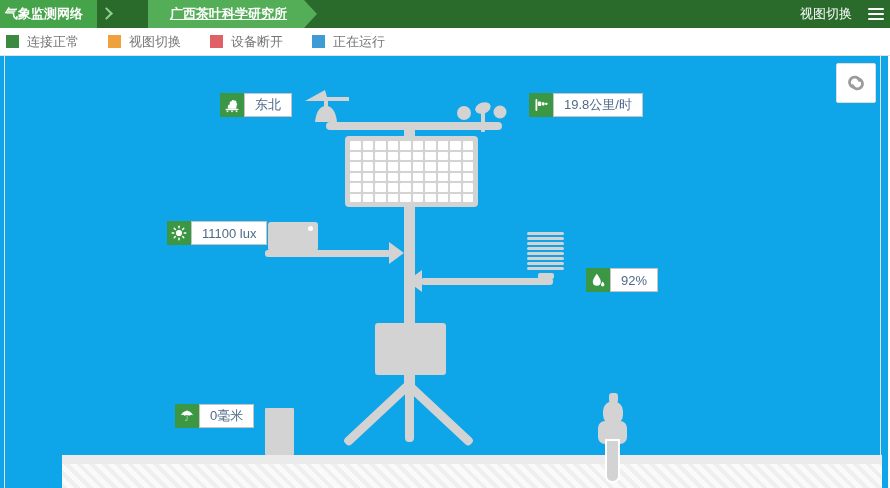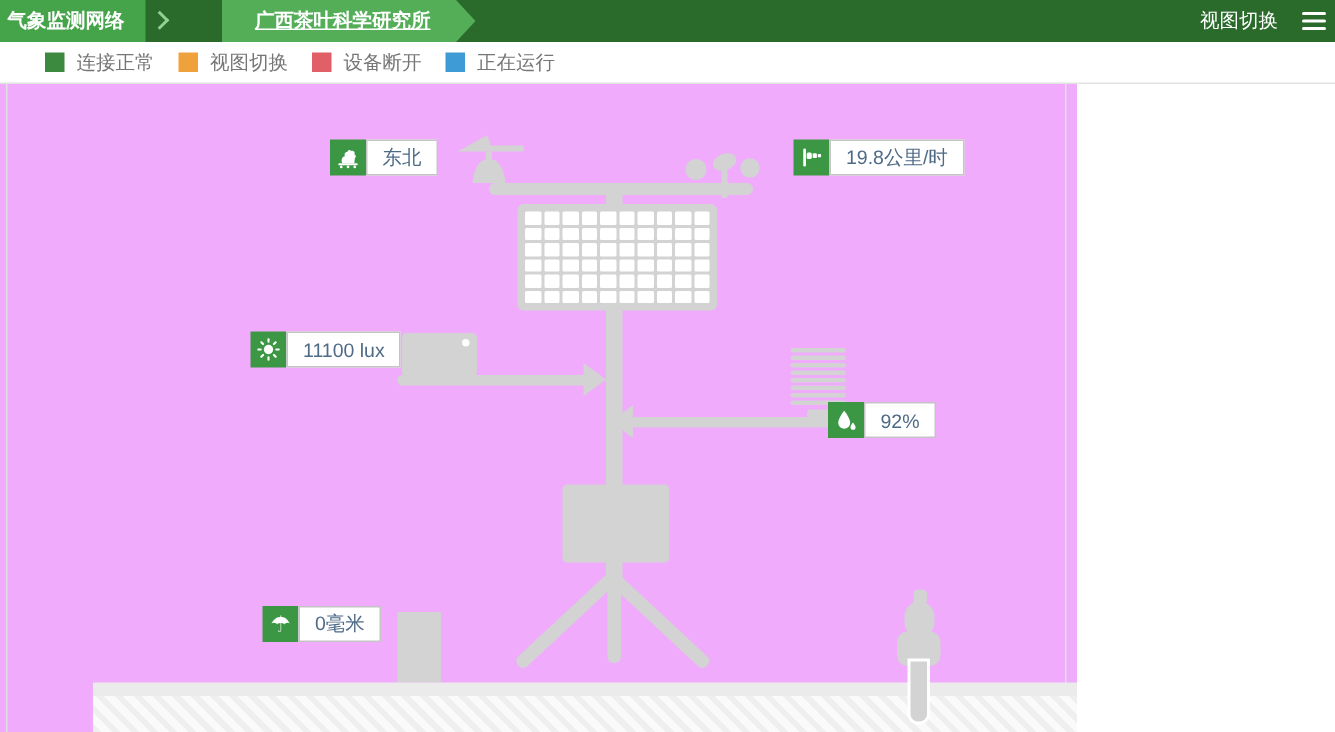--- a/index.html
+++ b/index.html
@@ -11,26 +11,26 @@
   .crumb { display:flex; align-items:center; color:#fff; font-size:13px; font-weight:bold; height:28px; }
   .crumb1 { background:#45a349; padding:0 14px 0 5px; position:relative; }
   .crumb1 .chev { width:9px; height:9px; border-top:2px solid #8fd292; border-right:2px solid #8fd292; transform:rotate(45deg); position:absolute; right:-14px; top:9px; }
   .crumb2 { background:#54ae58; margin-left:22px; padding:0 30px 0 22px; clip-path:polygon(0 0, calc(100% - 13px) 0, 100% 50%, calc(100% - 13px) 100%, 0 100%);text-decoration:underline; }
   .topbar-right { margin-left:auto; display:flex; align-items:center; gap:16px; padding-right:4px; }
   .view-switch { color:#fff; font-size:13px; font-weight:normal; cursor:pointer; }
   .hamburger { width:16px; height:12px; display:flex; flex-direction:column; justify-content:space-between; cursor:pointer; margin-right:2px; }
   .hamburger i { display:block; height:2px; background:#fff; border-radius:1px; }
 
   
-  .legend { height:28px; background:#fff; border-bottom:1px solid #e2e2e2; display:flex; align-items:center; padding-left:30px; gap:16px; }
+  .legend { height:28px; background:#fff; border-bottom:1px solid #e2e2e2; display:flex; align-items:center; padding-left:6px; gap:29px; }
   .legend-item { display:flex; align-items:center; gap:8px; font-size:13px; color:#767676; }
   .legend-item .sq { width:13px; height:13px; display:inline-block; }
 
   
-  .stage { position:relative; width:718px; height:432px; background:#f0abfc; overflow:hidden; }
+  .stage { position:relative; width:888px; height:432px; background:#0ea5e9; overflow:hidden; }
   .edge { position:absolute; top:0; bottom:0; width:1px; background:#e0e0e0; }
   .edge-l { left:4px; } .edge-r { right:7px; }
 
   .sync-btn { position:absolute; left:836px; top:7px; width:40px; height:40px; background:#fff; border:1px solid #ddd; border-radius:2px; display:flex; align-items:center; justify-content:center; cursor:pointer; }
 
   
   .part { position:absolute; background:#d3d3d3; }
   .top-bar { left:326px; top:66px; width:176px; height:8px; border-radius:4px; }
   .pole { left:404px; top:70px; width:11px; height:264px; }
   .panel { left:345px; top:80px; width:133px; height:71px; border-radius:4px; padding:5px; display:grid; grid-template-columns:repeat(10,1fr); grid-template-rows:repeat(6,1fr); gap:2px; }
@@ -273,21 +273,21 @@
             <line x1="3.2" y1="12.8" x2="4.4" y2="11.6"></line>
               <line x1="11.6" y1="4.4" x2="12.8" y2="3.2"></line>
           </g>
           <circle cx="8" cy="8" r="3.1" fill="#fff"></circle>
         </svg>
       </span>
       <span class="bval">11100 lux</span>
     </div>
 
 
-    <div class="badge" style="left:552px;top:212px">
+    <div class="badge" style="left:586px;top:212px">
       <span class="bicon" style="background-color: rgb(60, 151, 69);">
         <svg width="16" height="16" viewBox="0 0 16 16" fill="#fff">
           <path d="M6.8 1.8 C6.8 1.8 2.8 6.8 2.8 9.8 a4 4 0 0 0 8 0 C10.8 6.8 6.8 1.8 6.8 1.8 Z"></path>
           <path d="M12.6 9.6 C12.6 9.6 11 11.6 11 12.8 a1.7 1.7 0 0 0 3.4 0 C14.4 11.6 12.6 9.6 12.6 9.6 Z"></path>
         </svg>
       </span>
       <span class="bval">92%</span>
     </div>
 
     <div class="badge" style="left:175px;top:348px">

